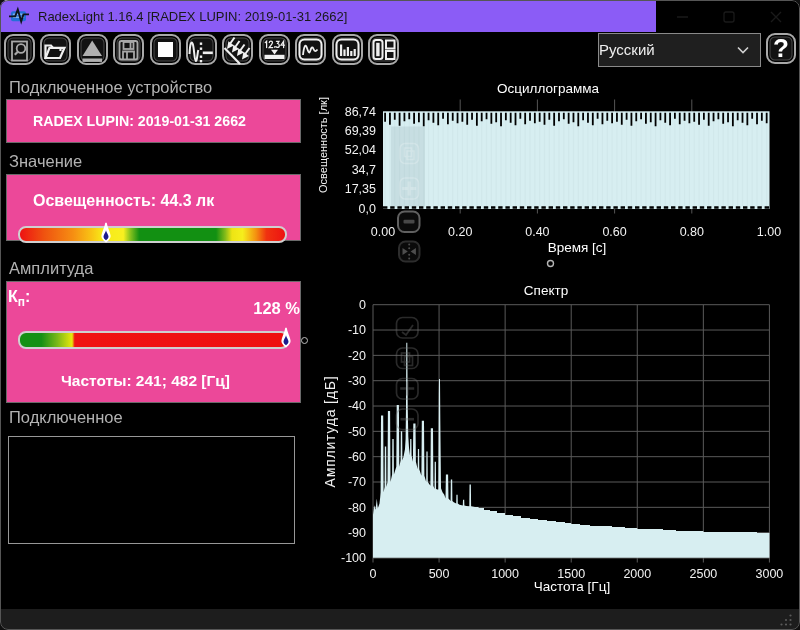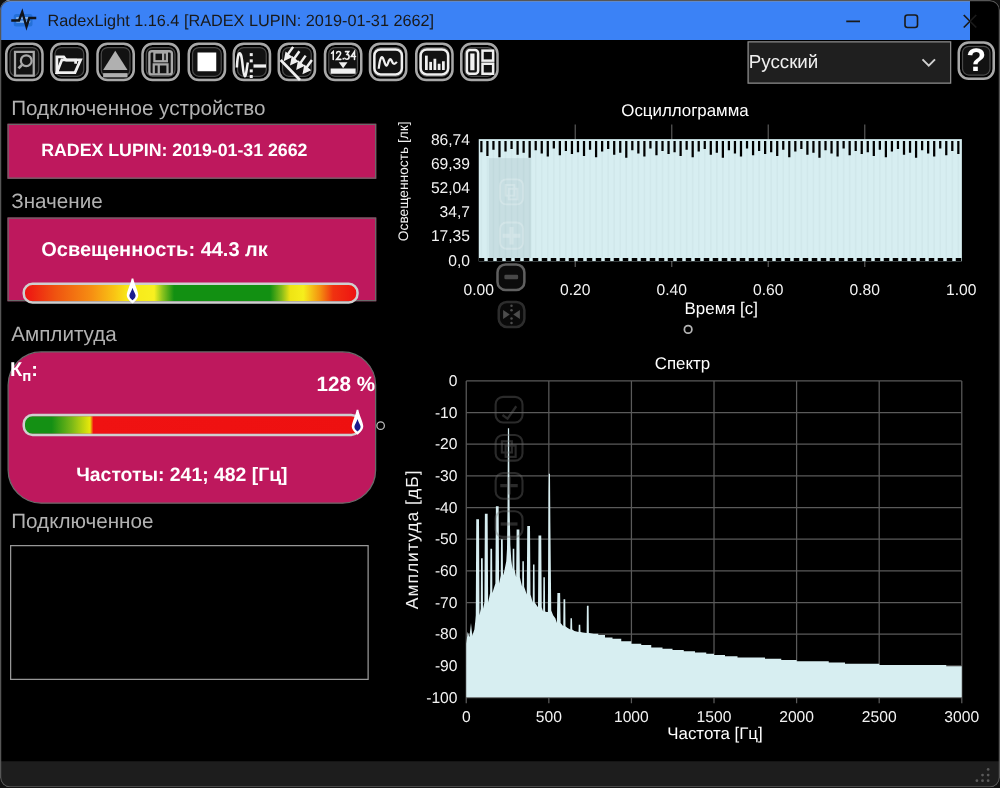--- a/index.html
+++ b/index.html
@@ -1,35 +1,35 @@
 <!DOCTYPE html>
 <html><head><meta charset="utf-8">
 <style>
 * { margin:0; padding:0; box-sizing:border-box; }
 html,body { width:800px; height:630px; background:#101010; overflow:hidden; }
 body { font-family:"Liberation Sans", sans-serif; position:relative; -webkit-font-smoothing:antialiased; }
 text { -webkit-font-smoothing:antialiased; }
 .win { position:absolute; inset:0; background:#000; border-radius:8px; overflow:hidden; filter:blur(0px); }
 .frame { position:absolute; inset:0; border:1px solid #565656; border-radius:8px; pointer-events:none; z-index:50; }
 .abs { position:absolute; }
-.titlebar { position:absolute; left:0; top:0; width:776px; height:32px; background:#3b82f6; border-top:1px solid #e6e6e6; }
+.titlebar { position:absolute; left:0; top:0; width:656px; height:32px; background:#8b5cf6; border-top:1px solid #e6e6e6; }
 .titlebar .ico { position:absolute; left:8px; top:4px; }
 .titlebar .txt { position:absolute; left:38px; top:0; line-height:31px; font-size:13px; color:#191919; }
 .toolbar { position:absolute; left:0; top:32px; width:800px; height:36px; background:#000; }
 .tb { position:absolute; top:2px; width:31px; height:31px; border:2.4px solid #a8a8a8; border-radius:9px;
       background:#121212; box-shadow:inset 0 0 0 1.5px #000, inset 0 0 0 2.5px #4a4a4a; }
 .tb svg { position:absolute; left:-2.4px; top:-2.4px; }
 .combo { position:absolute; left:598px; top:33px; width:163px; height:34px; background:#1f1f1f; filter:blur(0px);
          border:1px solid #8a8a8a; color:#f0f0f0; font-size:15px; line-height:32px; }
 .combo .chev { position:absolute; right:10px; top:0; }
 .help { position:absolute; left:766px; top:33px; width:30px; height:31px; border:2.4px solid #a8a8a8; border-radius:9px;
         background:#121212; box-shadow:inset 0 0 0 1.5px #000, inset 0 0 0 2.5px #4a4a4a;
         color:#fff; font-size:26px; font-weight:bold; text-align:center; line-height:26px; }
 .hdr { position:absolute; left:9px; font-size:16.5px; color:#b2b2b2; }
-.gbox { position:absolute; left:6px; width:295px; border:1px solid #6a6a6a; background:#be185d; }
+.gbox { position:absolute; left:6px; width:295px; border:1px solid #6a6a6a; background:#ec4899; }
 .bwhite { font-weight:bold; color:#fff; }
 .bar { position:absolute; left:18px; border:2px solid #cfcfcf; border-radius:8px; }
 .statusbar { position:absolute; left:0; top:609px; width:800px; height:21px; background:#1d1d1d; }
 .charts { position:absolute; left:310px; top:70px; }
 .t12 { font-size:12.5px; fill:#f2f2f2; font-family:"Liberation Sans",sans-serif; }
 .tvl1 { font-size:11px; fill:#f2f2f2; font-family:"Liberation Sans",sans-serif; }
 .tvl2 { font-size:14px; letter-spacing:0.8px; fill:#f2f2f2; font-family:"Liberation Sans",sans-serif; }
 .t13 { font-size:13.5px; fill:#fff; font-family:"Liberation Sans",sans-serif; }
 .circ { position:absolute; width:7px; height:7px; border:1.4px solid #bdbdbd; border-radius:50%; }
 </style></head>
@@ -164,21 +164,21 @@
   <div class="gbox" style="top:174px; height:67px;">
     <div class="bwhite" style="position:absolute; left:26px; top:17px; font-size:16px;">Освещенность: 44.3 лк</div>
   </div>
   <div class="bar" style="top:226px; width:269px; height:17px; background:linear-gradient(90deg,#ee1212 0%,#ef5210 9%,#f68e12 20%,#f9c414 27%,#f8e818 31%,#f8f020 39%,#8cc41e 41.5%,#129012 45%,#129012 74%,#86bc1a 77.5%,#eee414 80%,#f6ee1c 84%,#f49210 89%,#f03210 93%,#ee1212 100%);"></div>
   <svg class="abs" style="left:100px;top:222px" width="12" height="21" viewBox="0 0 12 21">
       <path d="M6 0.9 C6.7 5.4 9.9 11.2 9.9 14.1 C9.9 16.6 8 18.1 6 19.8 C4 18.1 2.1 16.6 2.1 14.1 C2.1 11.2 5.3 5.4 6 0.9 Z" fill="#fff" stroke="#fff" stroke-width="1.4"></path>
       <path d="M6 8.2 C6.4 10.4 8.5 12.9 8.5 14.4 C8.5 16.2 7.2 17.2 6 18.2 C4.8 17.2 3.5 16.2 3.5 14.4 C3.5 12.9 5.6 10.4 6 8.2 Z" fill="#1c1c8e"></path>
     </svg>
 
   <div class="hdr" style="top:259px">Амплитуда</div>
-  <div class="gbox" style="top:281px; height:122px;border-radius:27px;">
+  <div class="gbox" style="top:281px; height:122px;">
     <div class="bwhite" style="position:absolute; left:1px; top:6px; font-size:16px;">К<span style="font-size:12px; vertical-align:-4px;">п</span>:</div>
     <div class="bwhite" style="position:absolute; left:0; right:0; top:17px; text-align:right; font-size:16.5px;">128 %</div>
     <div class="bwhite" style="position:absolute; left:0; right:0; top:90px; text-align:center; font-size:15.5px; transform:translateX(-8px);">Частоты: 241; 482 [Гц]</div>
   </div>
   <div class="bar" style="top:331px; width:271px; height:18px; background:linear-gradient(90deg,#149014 0%,#149014 8%,#7ab818 14%,#e8e80a 19.5%,#f01212 20.5%,#ee1010 100%);"></div>
   <svg class="abs" style="left:280px;top:327px" width="12" height="21" viewBox="0 0 12 21">
       <path d="M6 0.9 C6.7 5.4 9.9 11.2 9.9 14.1 C9.9 16.6 8 18.1 6 19.8 C4 18.1 2.1 16.6 2.1 14.1 C2.1 11.2 5.3 5.4 6 0.9 Z" fill="#fff" stroke="#fff" stroke-width="1.4"></path>
       <path d="M6 8.2 C6.4 10.4 8.5 12.9 8.5 14.4 C8.5 16.2 7.2 17.2 6 18.2 C4.8 17.2 3.5 16.2 3.5 14.4 C3.5 12.9 5.6 10.4 6 8.2 Z" fill="#1c1c8e"></path>
     </svg>
   <div class="circ" style="left:301px; top:337px;"></div>

